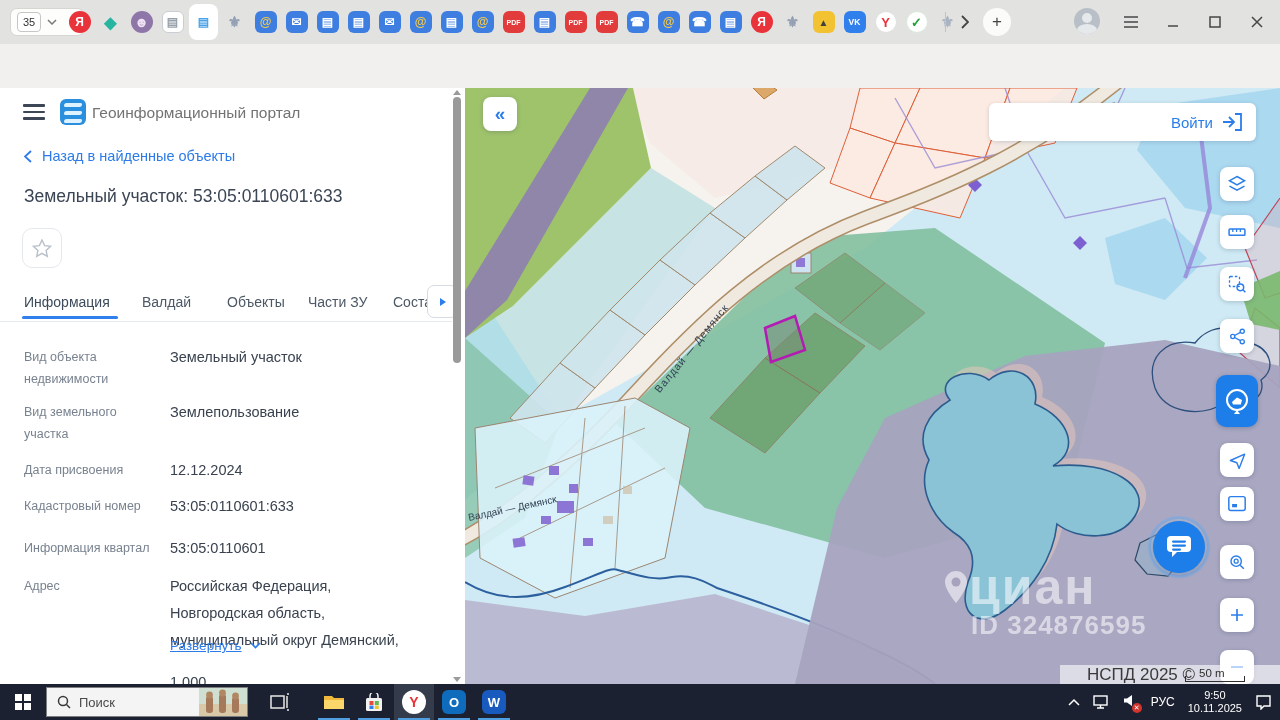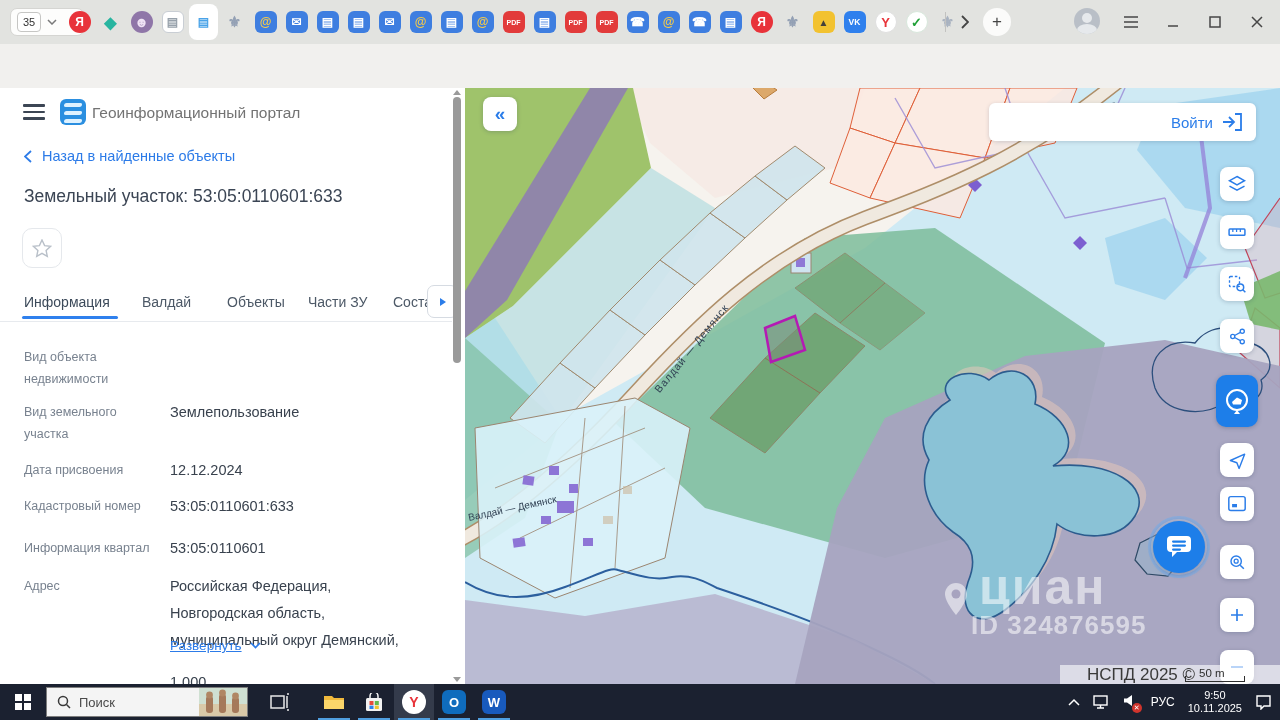--- a/index.html
+++ b/index.html
@@ -71,21 +71,21 @@
   #collapse-btn { left:18px; top:9px; width:34px; height:34px; color:#2b7de9; font-size:19px; font-weight:bold; }
   #login-bar { position:absolute; left:524px; top:15px; width:267px; height:38px; background:#fff; border-radius:6px; box-shadow:0 1px 4px rgba(40,60,90,.2); display:flex; align-items:center; justify-content:flex-end; gap:9px; padding-right:14px; }
   #login-bar span { color:#2b7de9; font-size:15px; }
   .tool { left:755px; width:34px; height:34px; }
   #tool-active { position:absolute; left:751px; top:287px; width:42px; height:52px; background:#1d7ee9; border-radius:10px; box-shadow:0 1px 4px rgba(40,60,90,.3); display:flex; align-items:center; justify-content:center; }
   #chat-halo { position:absolute; left:683px; top:428px; width:62px; height:62px; border-radius:50%; background:rgba(200,220,240,.35); border:3px solid rgba(90,150,225,.45); }
   #chat-fab { position:absolute; left:688px; top:433px; width:52px; height:52px; border-radius:50%; background:#1d7ee9; display:flex; align-items:center; justify-content:center; box-shadow:0 1px 5px rgba(20,40,80,.35); }
   #legend-bar { position:absolute; left:23px; top:544px; width:405px; height:41px; background:#fff; border-radius:8px; box-shadow:0 1px 4px rgba(40,60,90,.2); display:flex; align-items:center; justify-content:space-between; padding:0 18px; }
   #legend-bar span { font-size:15.5px; color:#2e3a48; }
   #watermark { position:absolute; left:478px; top:470px; color:rgba(255,255,255,.55); pointer-events:none; }
-  #wm-row { display:flex; align-items:flex-end; gap:10px; }
+  #wm-row { display:flex; align-items:center; }
   #wm-brand { font-size:50px; font-weight:bold; letter-spacing:2px; }
   #wm-id { font-size:26px; font-weight:bold; margin-left:28px; margin-top:-6px; letter-spacing:1px; }
   #attrib-strip { position:absolute; left:595px; top:577px; width:220px; height:19px; background:rgba(255,255,255,.6); display:flex; align-items:center; }
   #attrib-text { font-size:17px; color:#3a3a3a; margin-left:27px; }
   #scale-box { position:absolute; left:718px; top:577px; width:66px; height:19px; }
   #scale-label { position:absolute; left:16px; top:2px; font-size:11.5px; color:#2e2e2e; }
   #scale-bracket { position:absolute; left:2px; top:11px; width:60px; height:6px; border-left:1.5px solid #2e2e2e; border-right:1.5px solid #2e2e2e; border-bottom:1.5px solid #2e2e2e; }
 
   
   #taskbar { position:absolute; left:0; top:684px; width:1280px; height:36px; background:#1b2130; z-index:80; display:flex; align-items:center; }
@@ -336,20 +336,21 @@
       <span class="ptab" style="left:393px;width:36px;overflow:hidden;white-space:nowrap">Соста</span>
       <div id="tab-underline"></div>
       <div id="tabs-scroll-btn">
         <svg width="8" height="10">
             <path d="M1 1l6 4-6 4z" fill="#2b7de9"></path>
           </svg>
       </div>
       <div id="panel-divider"></div>
 
       <div class="prow-label" style="top:258px">Вид объекта недвижимости</div>
+      <div class="prow-value" style="top:256px">Земельный участок</div>
       <div class="prow-label" style="top:313px">Вид земельного участка</div>
       <div class="prow-value" style="top:311px">Землепользование</div>
       <div class="prow-label" style="top:371px">Дата присвоения</div>
       <div class="prow-value" style="top:369px">12.12.2024</div>
       <div class="prow-label" style="top:407px">Кадастровый номер</div>
       <div class="prow-value" style="top:405px">53:05:0110601:633</div>
       <div class="prow-label" style="top:449px">Информация квартал</div>
       <div class="prow-value" style="top:447px">53:05:0110601</div>
       <div class="prow-label" style="top:487px">Адрес</div>
       <div class="prow-value" style="top:485px">Российская Федерация,</div>

